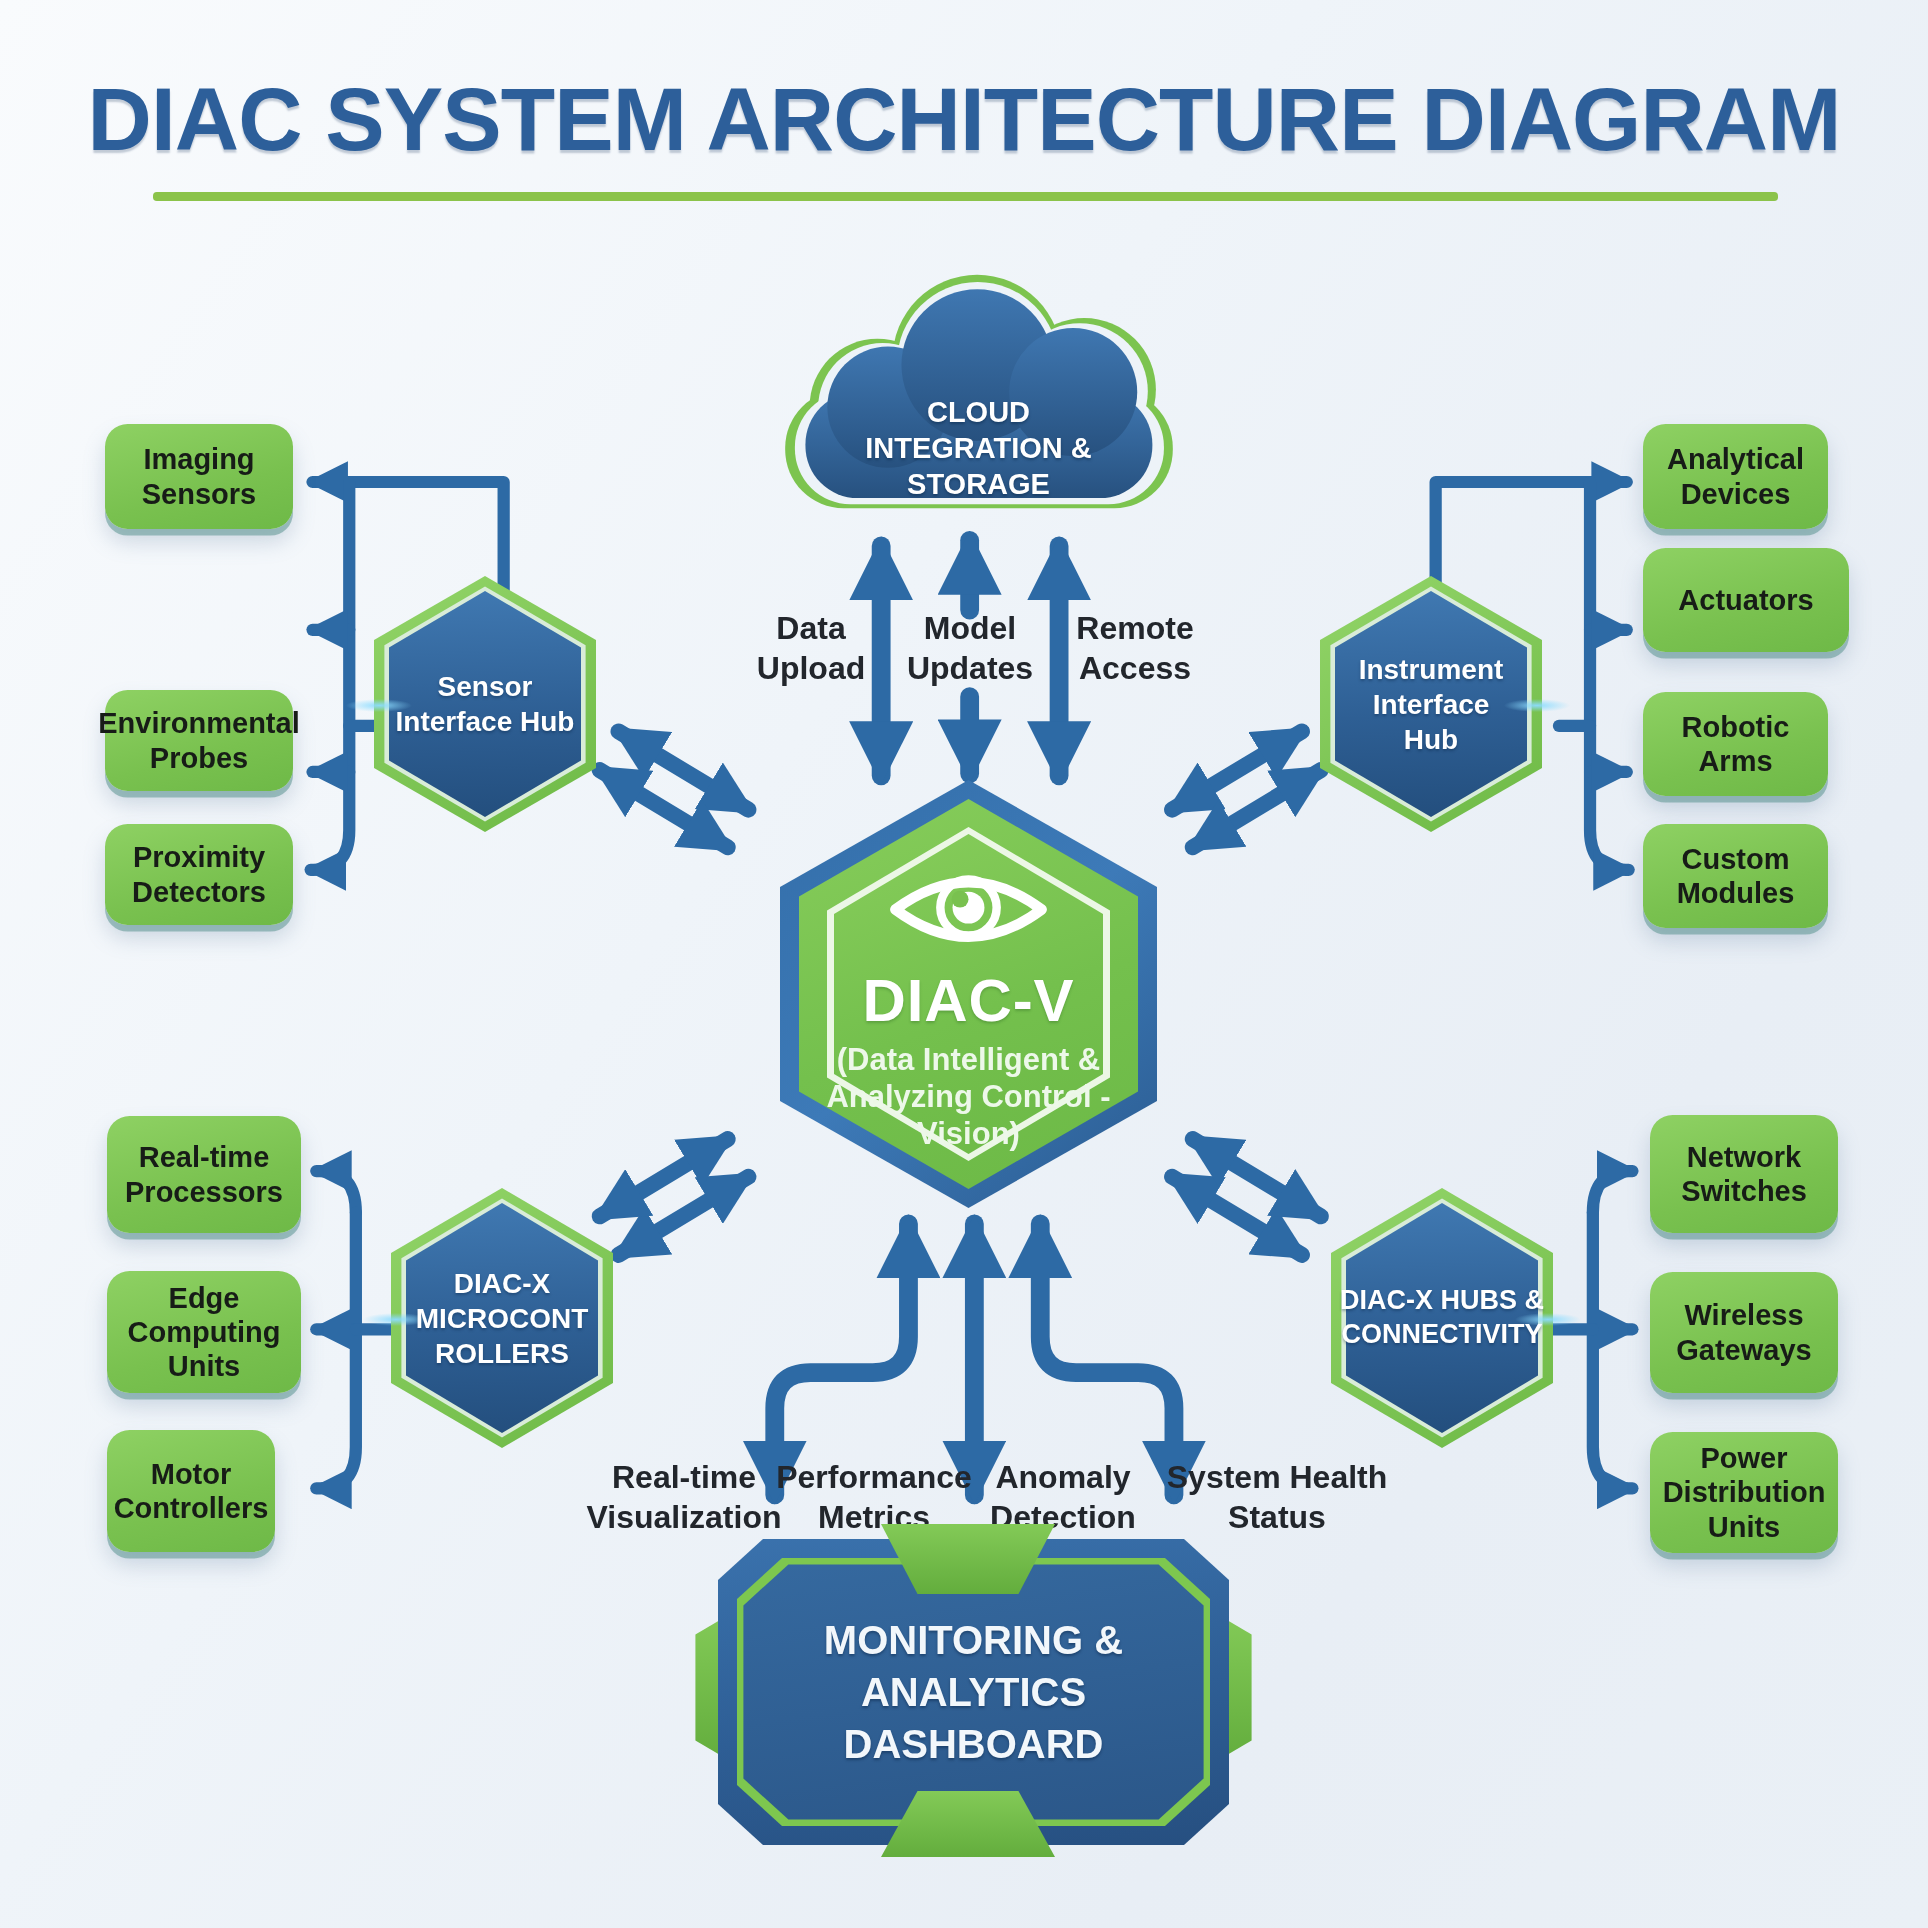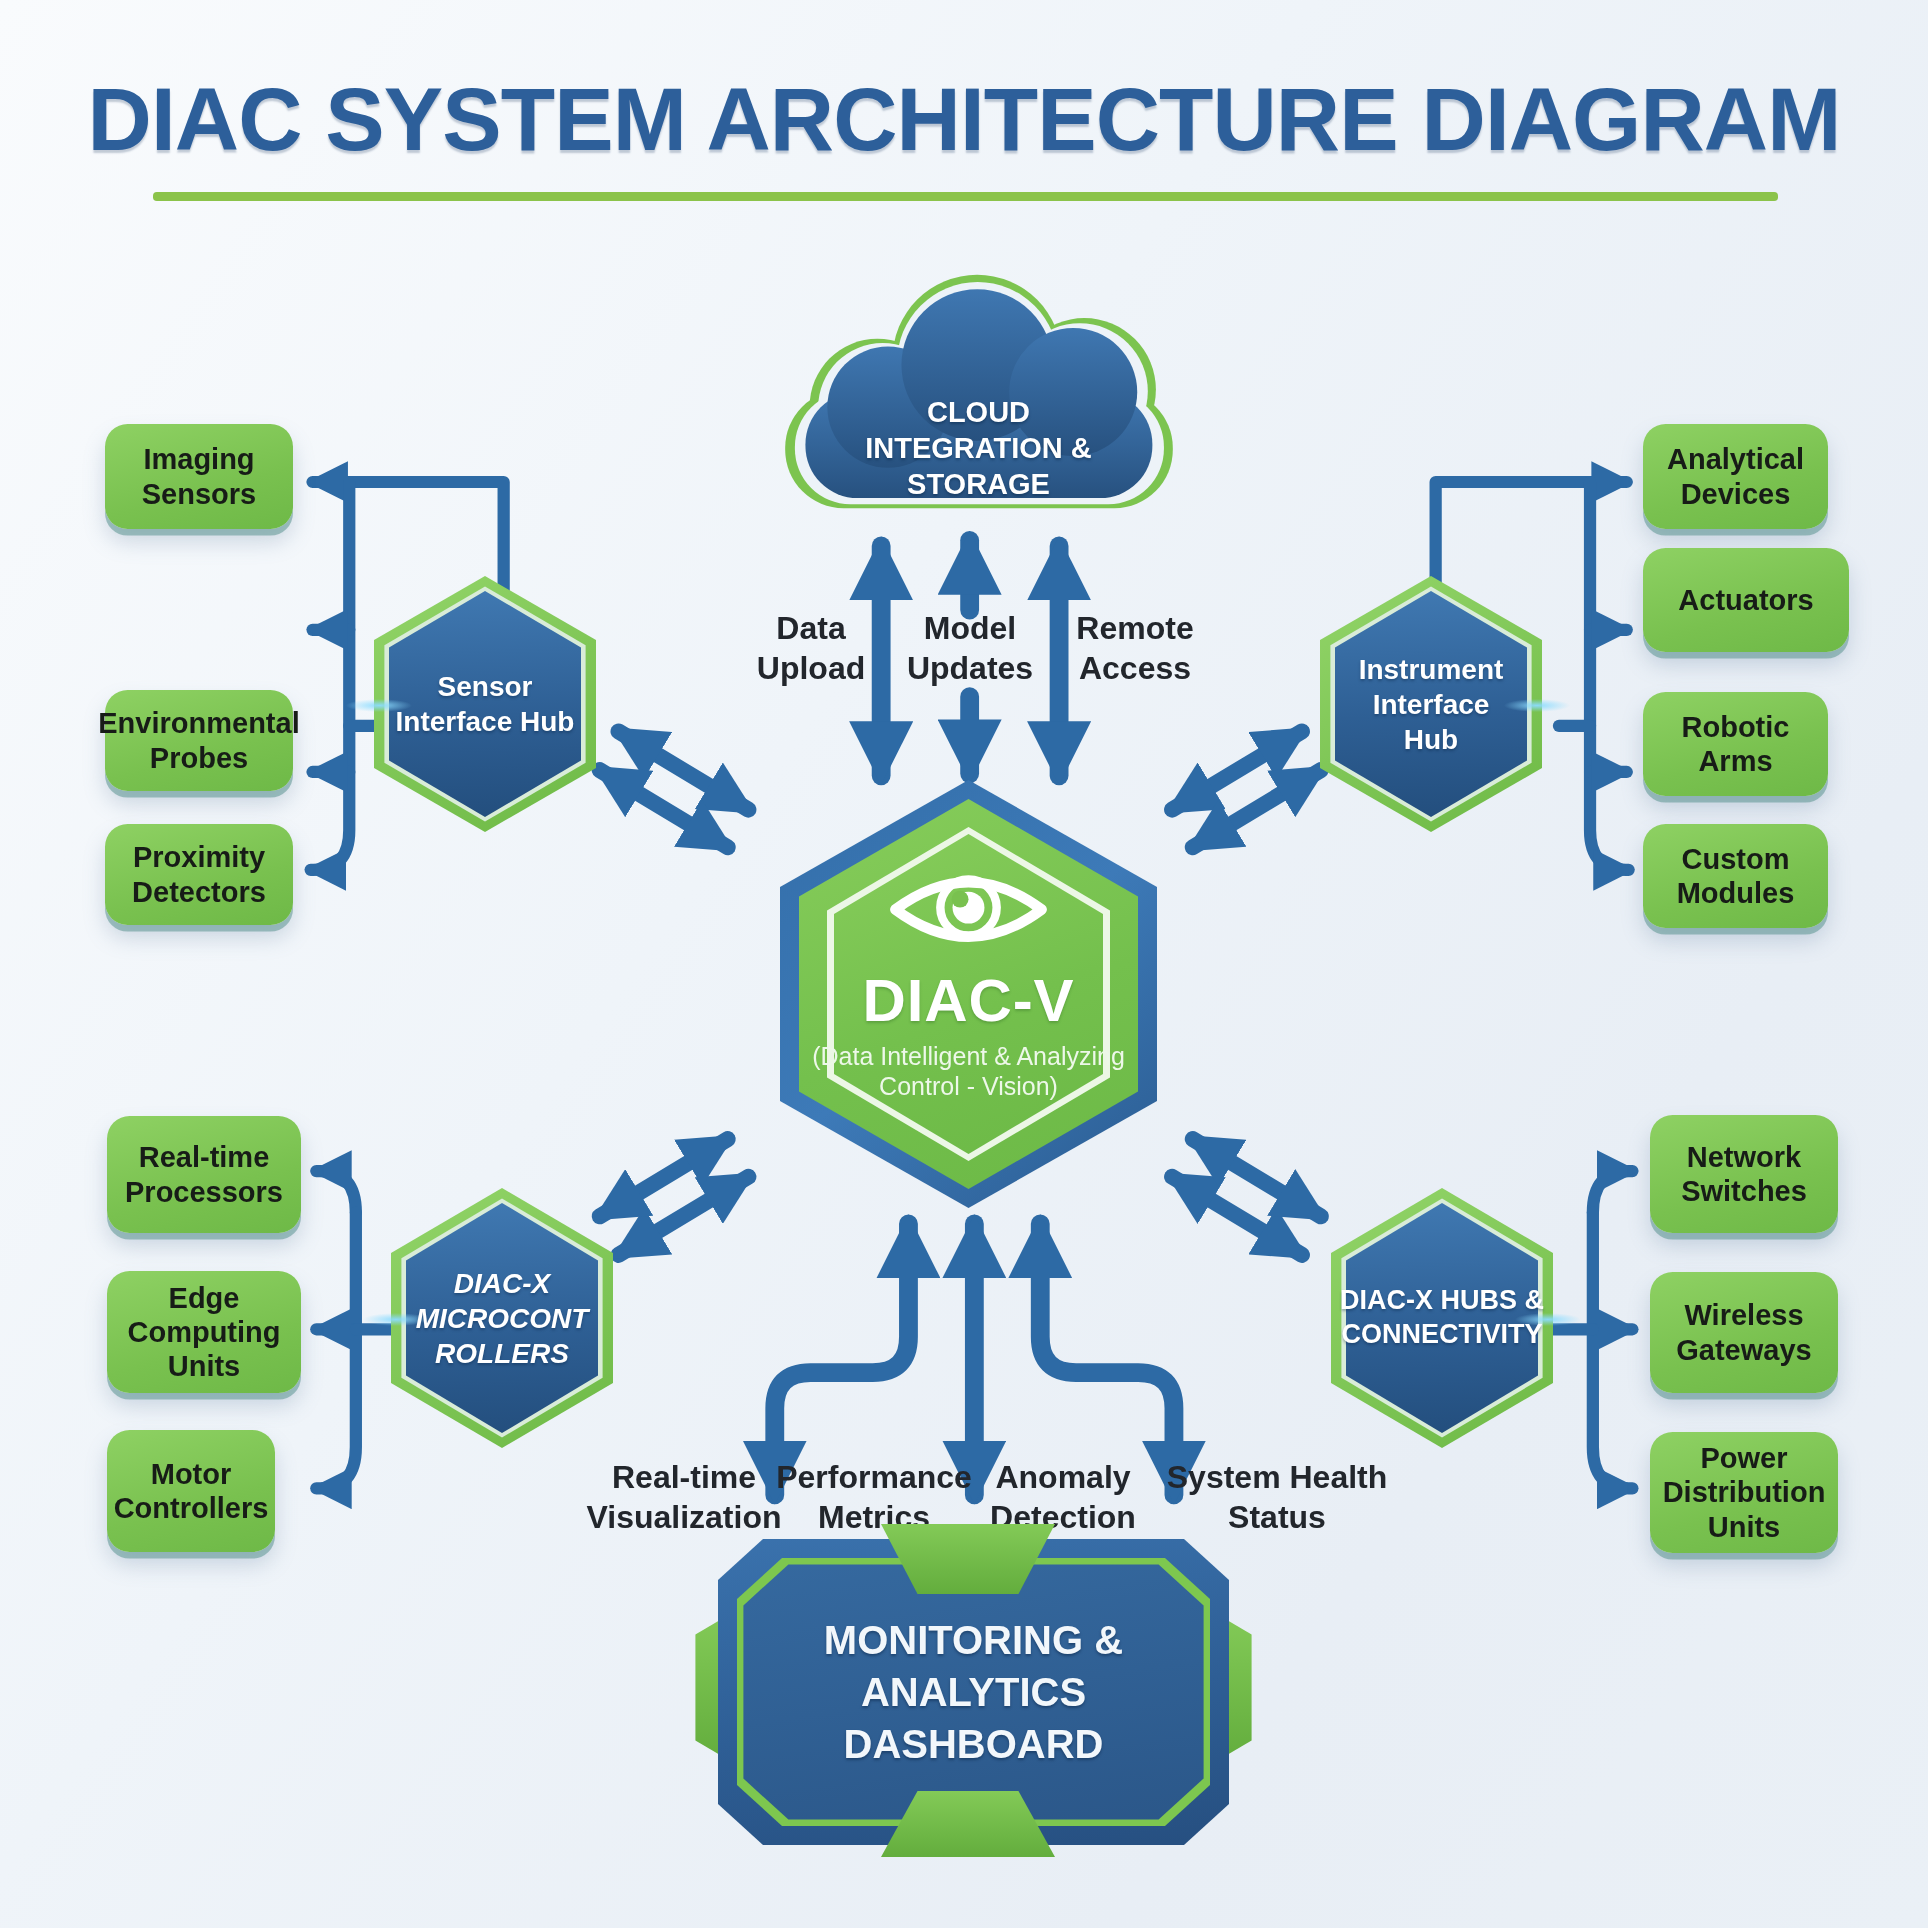--- a/index.html
+++ b/index.html
@@ -28,41 +28,41 @@
     color:#fff;font-weight:700;font-size:28px;line-height:1.25;text-shadow:0 1.9px 2.8px rgba(0,30,60,.35);}
   .hub .flare{top:48%;height:13px;width:66px;background:radial-gradient(closest-side,rgba(140,220,255,.95),rgba(140,220,255,0));}
 
   
   .cback{background:linear-gradient(140deg,#336ea9 0%,#3d7ab8 50%,#2a5b90 100%);
     filter:drop-shadow(0 0 36px rgba(96,190,255,.8));}
   .cgreen{background:linear-gradient(160deg,#87cd5b 0%,#74c04d 55%,#6cb946 100%);}
   .cring{background:#ecf7e6;}
   .ccontent{display:flex;flex-direction:column;align-items:center;text-align:center;}
   .ctitle{font-size:60px;font-weight:800;color:#fff;letter-spacing:0.9px;text-shadow:0 1.9px 2.8px rgba(20,70,20,.25);}
-  .csub{width:320px;font-size:25px;font-weight:400;color:#edf8e9;line-height:1.2;margin-top:5.6px;}
+  .csub{width:320px;font-size:31px;font-weight:700;color:#edf8e9;line-height:1.2;margin-top:5.6px;}
 
   
   .flabel{transform:translate(-50%,-50%);text-align:center;font-size:32px;font-weight:700;
     color:#22262c;line-height:1.25;}
 
   
   .cloudtext{display:flex;align-items:center;justify-content:center;text-align:center;
     color:#fff;font-weight:800;font-size:29px;line-height:1.25;text-shadow:0 1.9px 2.8px rgba(0,30,60,.4);}
 
   
   .dash-oct{clip-path:polygon(45px 0,calc(100% - 45px) 0,100% 41px,100% calc(100% - 41px),
     calc(100% - 45px) 100%,45px 100%,0 calc(100% - 41px),0 41px);}
   .dash-base{inset:0;background:linear-gradient(172deg,#3a72ad 0%,#2e5e95 55%,#264f80 100%);
     filter:drop-shadow(0 9.4px 15px rgba(80,110,150,.4));}
   .dash-line-g{inset:19px;background:#7dc74f;}
   .dash-line-b{inset:25.4px;background:linear-gradient(172deg,#35699f 0%,#2b5789 100%);}
   .gtab{background:linear-gradient(180deg,#83ca57,#63ad3d);}
   .dash-label{inset:0;display:flex;align-items:center;justify-content:center;text-align:center;
     color:#f2f7fb;font-weight:800;font-size:40px;line-height:1.3;text-shadow:0 1.9px 2.8px rgba(0,25,55,.4);}
-  .breakword{overflow-wrap:anywhere;font-style:italic;}
+  .breakword{overflow-wrap:anywhere;}
 </style>
 </head>
 <body>
 
 <div id="canvas">
 
   <div class="abs title">DIAC SYSTEM ARCHITECTURE DIAGRAM</div>
   <div class="abs rule"></div>
 
   <svg class="abs" style="left:0;top:0" width="1928" height="1928" viewBox="0 0 2048 2048">

